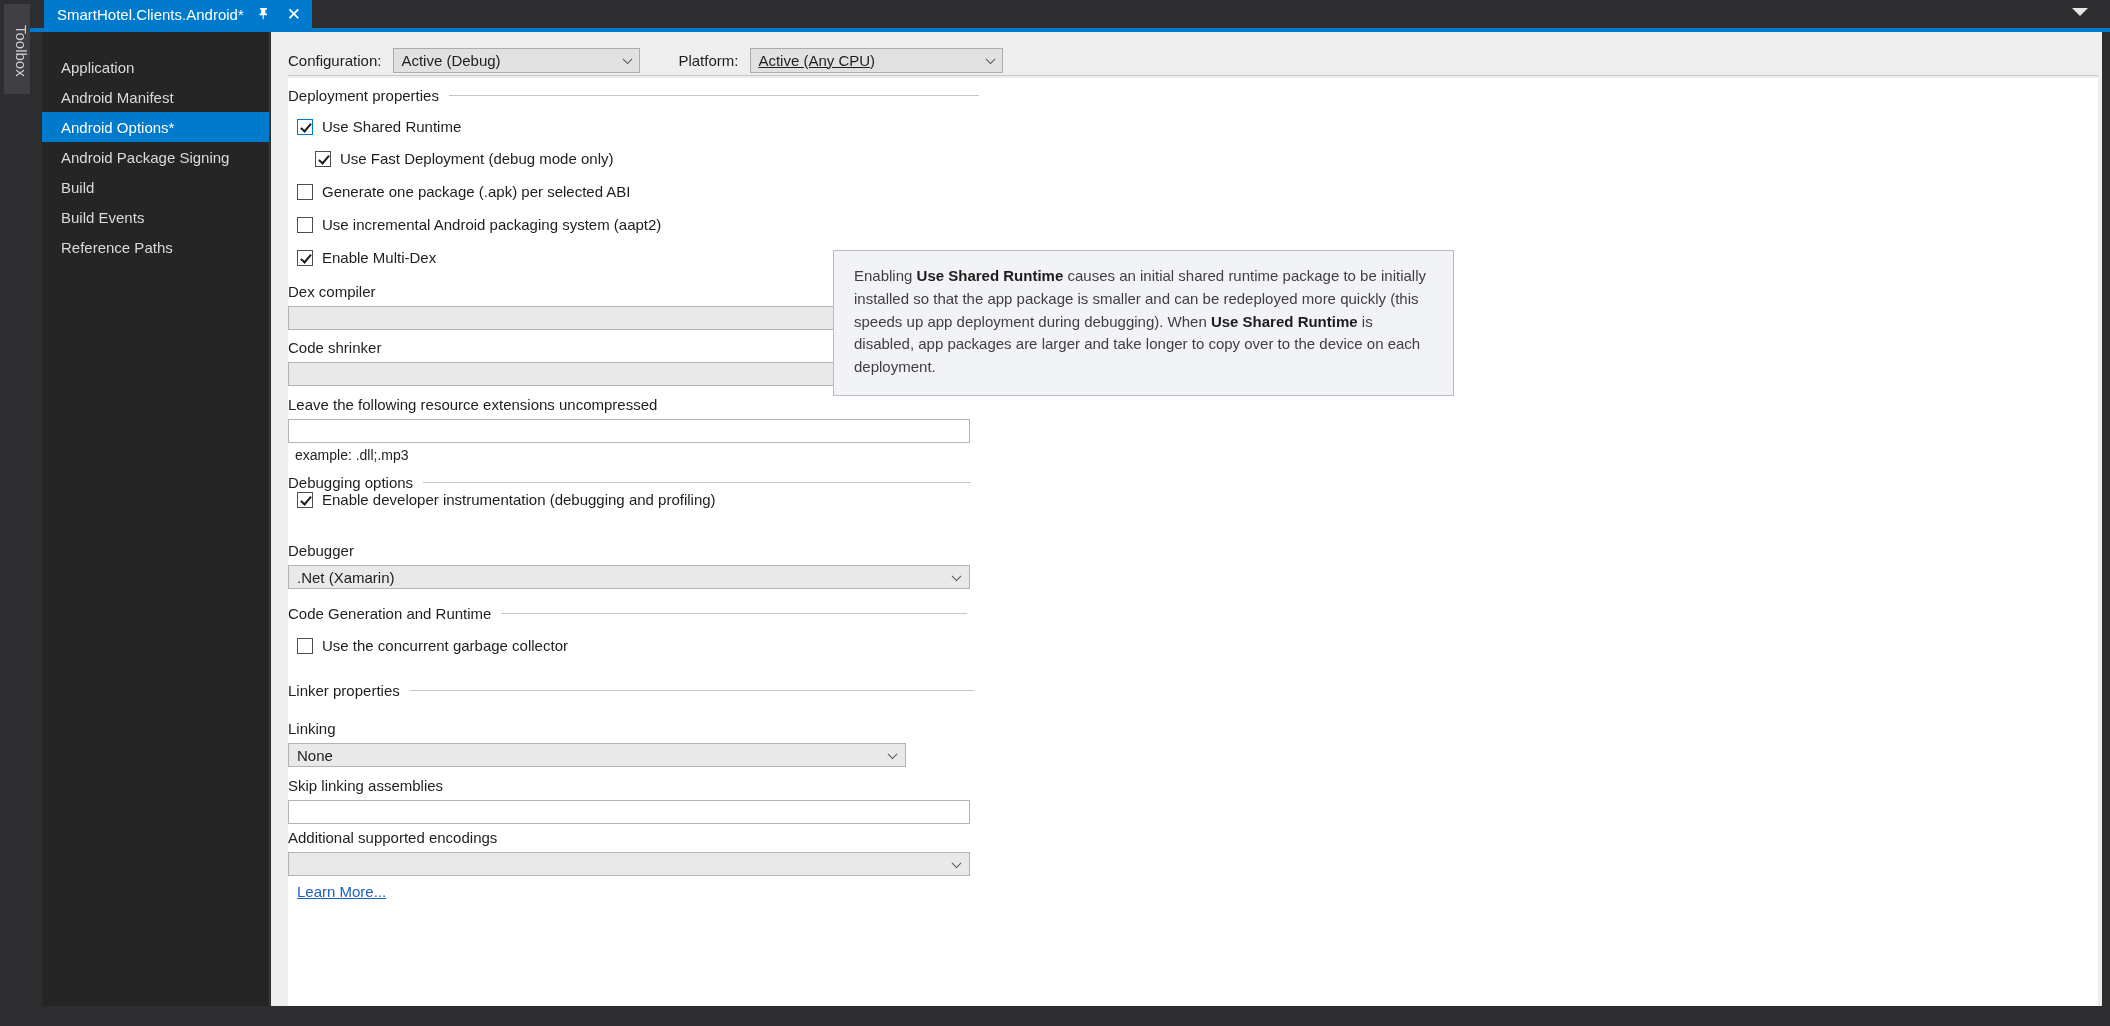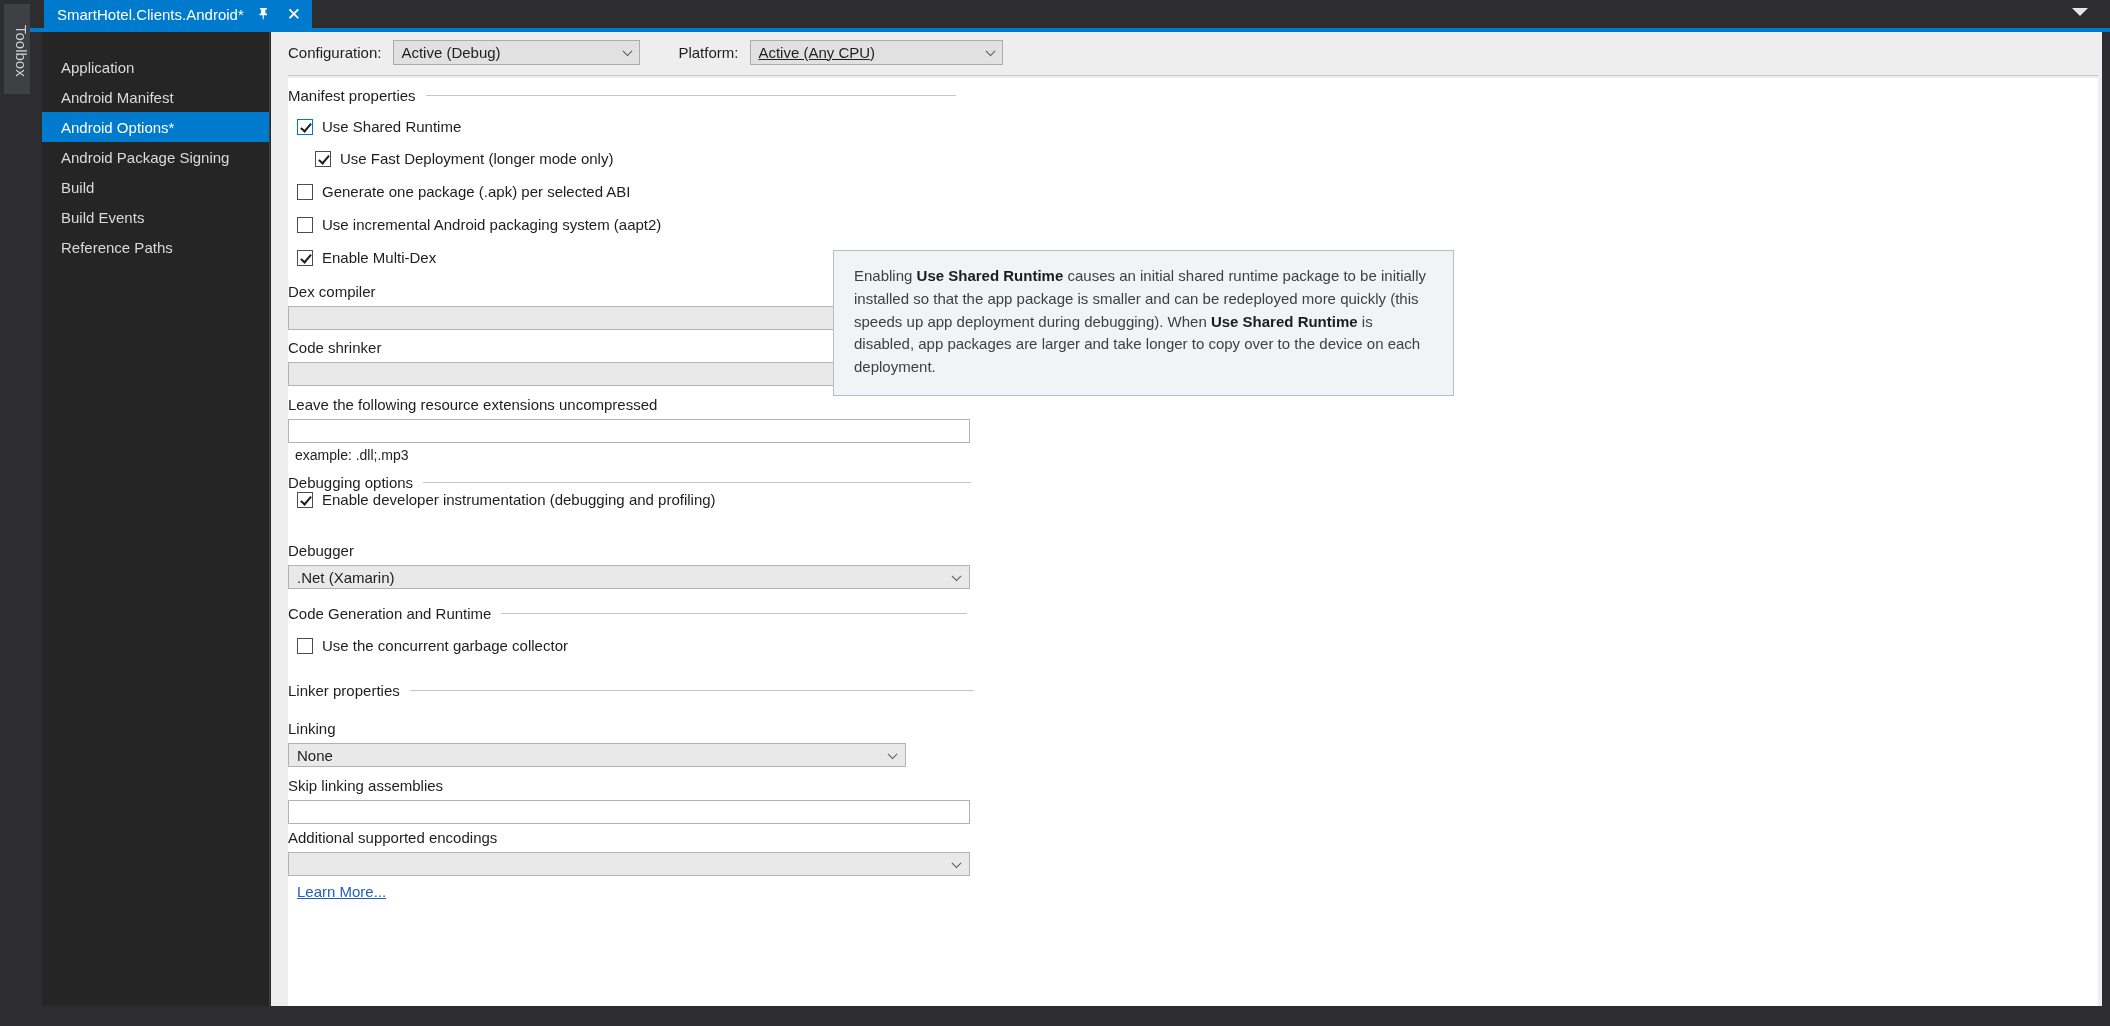--- a/index.html
+++ b/index.html
@@ -142,21 +142,21 @@
   .content-pane {
     position: absolute;
     left: 271px; top: 32px;
     width: 1839px; height: 974px;
     background: #eeeeee;
     overflow: hidden;
   }
 
   .toolbar-row {
     position: absolute;
-    left: 0; top: 0;
+    left: 0; top: 8px;
     width: 100%; height: 40px;
     display: flex;
     align-items: center;
     padding-left: 17px;
     gap: 12px;
   }
   .field-label {
     font-size: 15px;
     color: #1e1e1e;
     white-space: nowrap;
@@ -388,32 +388,32 @@
         <span>Active (Any CPU)</span>
         <span class="chev"></span>
       </div>
     </div>
 
     <div class="toolbar-sep"></div>
 
     <div class="form-panel">
 
       <div class="group-header" style="left:0px; top:9px;">
-        <span>Manifest properties</span>
+        <span>Deployment properties</span>
         <span class="rule" style="width:530px;"></span>
       </div>
 
       <div class="chk-row" style="left:9px; top:40px;">
         <span class="checkbox checked focused"></span>
         <span>Use Shared Runtime</span>
       </div>
 
       <div class="chk-row" style="left:27px; top:72px;">
         <span class="checkbox checked"></span>
-        <span>Use Fast Deployment (longer mode only)</span>
+        <span>Use Fast Deployment (debug mode only)</span>
       </div>
 
       <div class="chk-row" style="left:9px; top:105px;">
         <span class="checkbox"></span>
         <span>Generate one package (.apk) per selected ABI</span>
       </div>
 
       <div class="chk-row" style="left:9px; top:138px;">
         <span class="checkbox"></span>
         <span>Use incremental Android packaging system (aapt2)</span>

